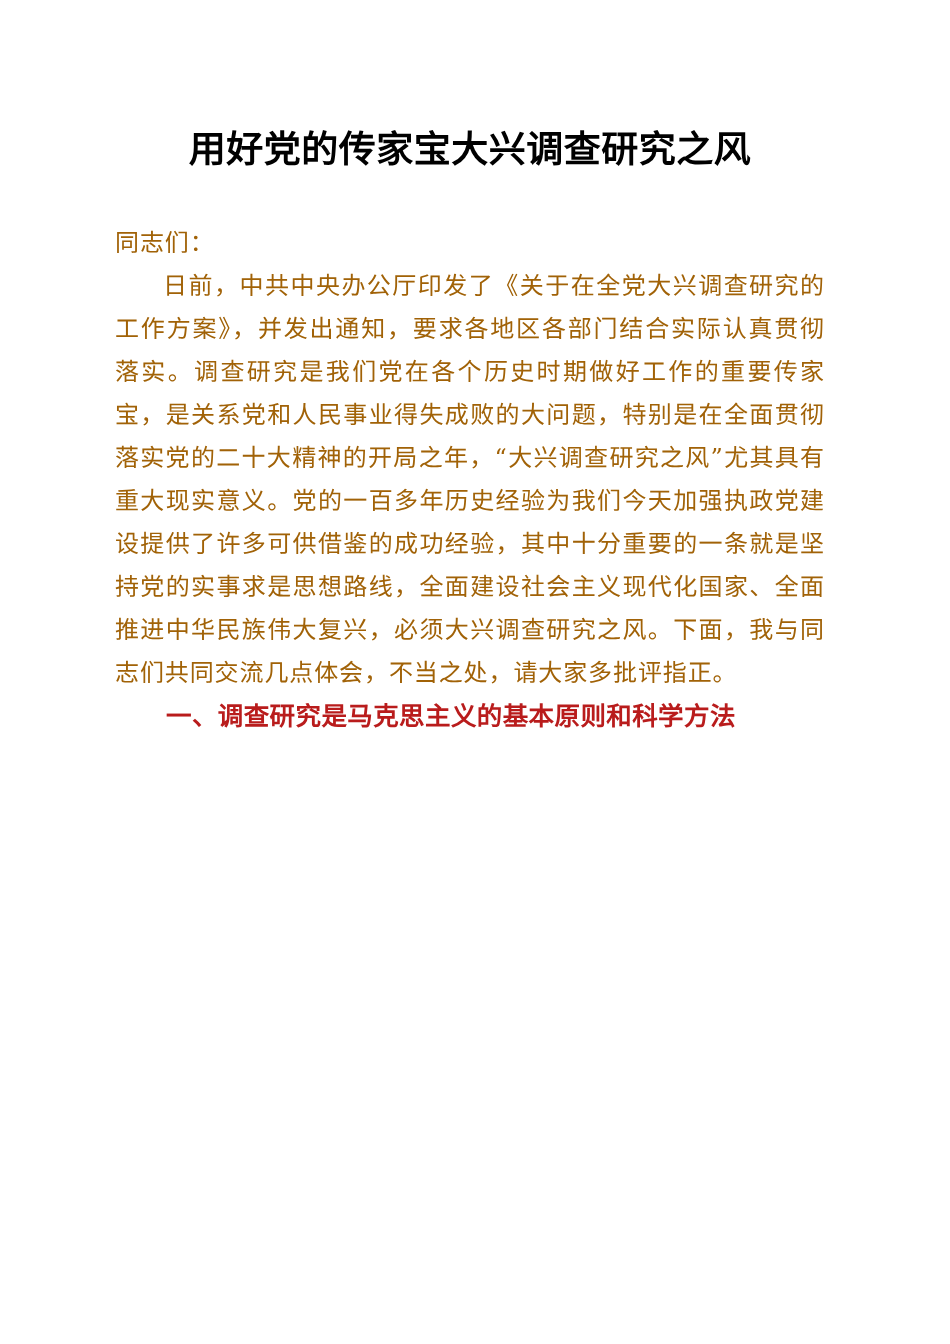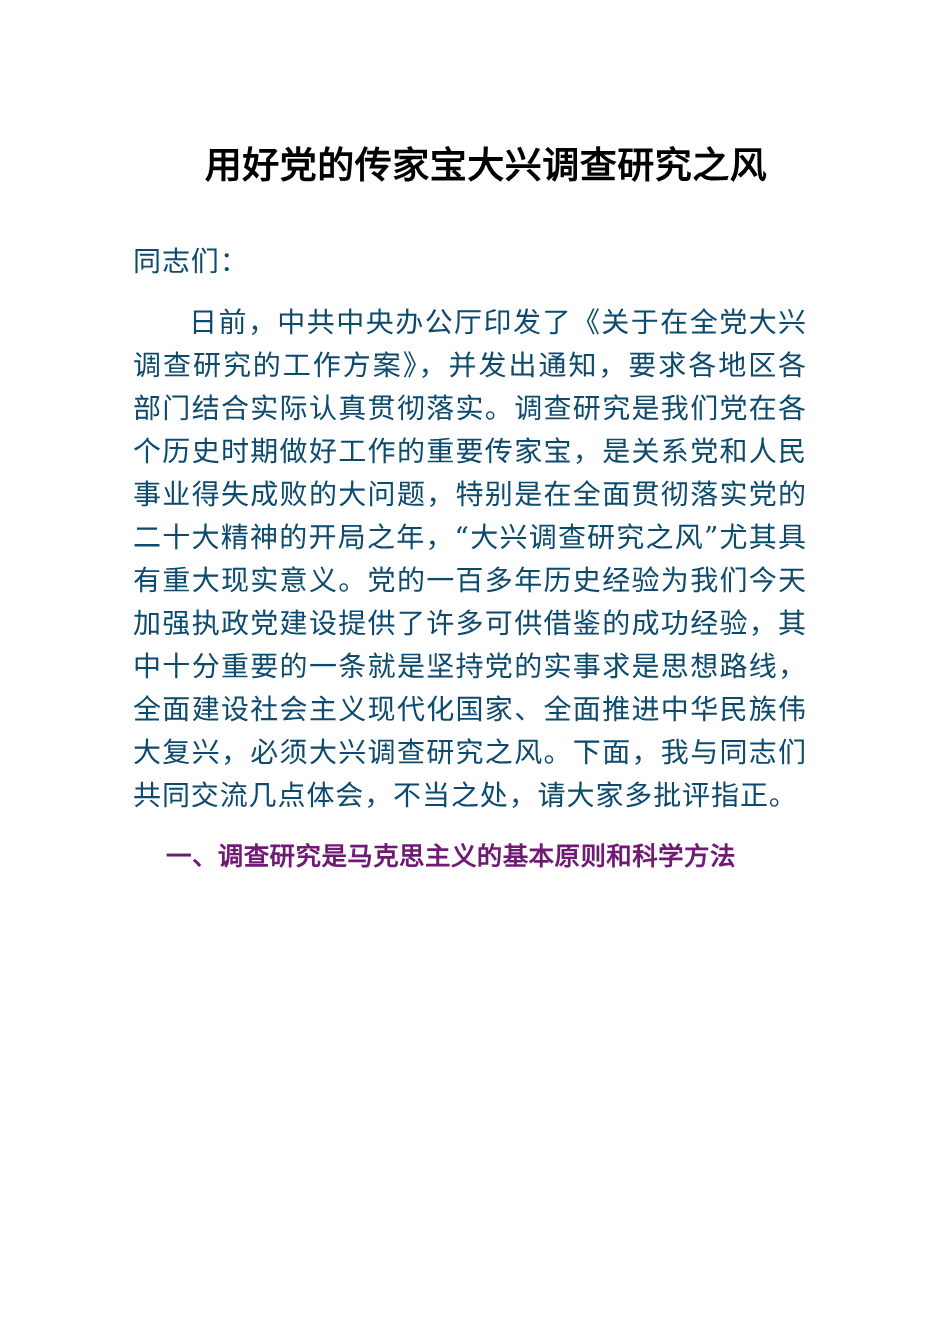--- a/index.html
+++ b/index.html
@@ -30,21 +30,21 @@
 
   
   .content {
     position: absolute;
     left: 115px;
     top: 0;
     width: 710px;
   }
 
   .doc-title {
-    margin: 16px;
+    margin: 0;
     padding: 0;
     text-align: center;
     font-family: "DejaVu Serif", "Liberation Serif", serif;
     font-weight: 700;
     font-size: 37px;
     line-height: 46px;
     letter-spacing: 0.5px;
     color: #000000;
     position: absolute;
     left: 0;
@@ -54,26 +54,26 @@
   }
 
   .body-block {
     position: absolute;
     left: 0;
     top: 222px;
     width: 710px;
   }
 
   .para {
-    margin: 18px;
+    margin: 0;
     padding: 0;
     font-family: "DejaVu Serif", "Liberation Serif", serif;
-    font-size: 28px;
+    font-size: 24px;
     line-height: 43px;
-    color: #0c4a6e;
+    color: #a16207;
     text-align: justify;
     text-justify: inter-character;
     letter-spacing: 0.9px;
     word-break: break-all;
   }
 
   .para.salutation {
     text-indent: 0;
   }
 
@@ -82,21 +82,21 @@
   }
 
   .section-heading {
     margin: 0;
     padding: 0;
     font-family: "DejaVu Sans", "Liberation Sans", sans-serif;
     font-weight: 700;
     font-size: 25.5px;
     line-height: 43px;
     letter-spacing: 0.4px;
-    color: #701a75;
+    color: #b91c1c;
     text-indent: 2em;
     text-align: left;
   }
 </style>
 </head>
 <body>
 
 <div class="page">
 
   <div class="content">

